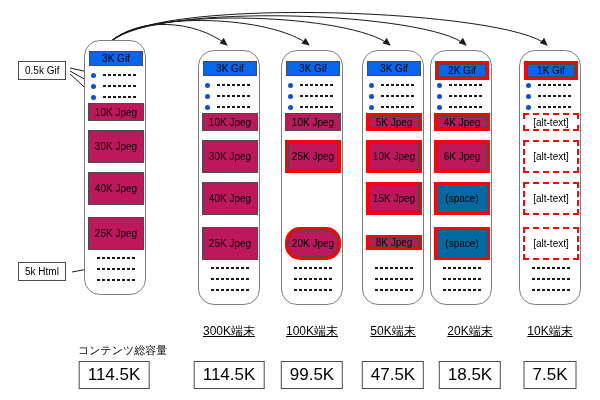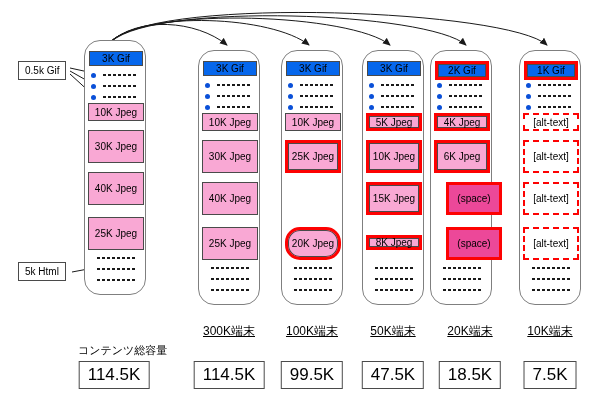--- a/index.html
+++ b/index.html
@@ -1,24 +1,24 @@
 <!DOCTYPE html>
 <html><head>
 <meta charset="utf-8">
 <style>
   html,body{margin:0;padding:0;}
   body{font-family:"Liberation Sans","DejaVu Sans",sans-serif;background:#fff;}
   #stage{position:relative;width:600px;height:400px;background:#fff;overflow:hidden;}
   svg.overlay{position:absolute;left:0;top:0;pointer-events:none;}
   .col{position:absolute;width:62px;height:255px;border:1px solid #7f7f7f;border-radius:16px;background:#fff;box-sizing:border-box;}
-  .box{position:absolute;left:3px;width:56px;box-sizing:border-box;border:1px solid #4a4a4a;background:#f9a8d4;
+  .box{position:absolute;left:3px;width:56px;box-sizing:border-box;border:1px solid #4a4a4a;background:#be185d;
        display:flex;align-items:center;justify-content:center;font-size:10px;color:#000;text-align:center;}
   .box.hdr{left:4px;width:54px;background:#0667ec;}
   .box.hl{border:3px solid #fd0202;box-shadow:inset 0 0 0 1px #4a4a4a;}
-  .box.space{background:#ec4899;box-shadow:none;margin-left:12px;}
+  .box.space{background:#0369a1;box-shadow:none;}
   .box.alt{background:#fff;border:2px dashed #fd0202;box-shadow:none;}
   .bullet-row{position:absolute;left:6px;height:8px;display:flex;align-items:center;}
   .dot{width:5px;height:5px;border-radius:50%;background:#0a50d8;margin-right:7px;}
   .dashseg{width:34px;height:2px;background:repeating-linear-gradient(90deg,#1a1a1a 0 3px,transparent 3px 5px);}
   .dashrow{position:absolute;left:12px;width:38px;height:2px;background:repeating-linear-gradient(90deg,#1a1a1a 0 3px,transparent 3px 5px);}
   .devlabel{position:absolute;top:323px;transform:translateX(-50%);font-size:12px;color:#000;text-decoration:underline;white-space:nowrap;}
   .totalbox{position:absolute;top:361px;transform:translateX(-50%);border:1px solid #4a4a4a;background:#fff;
             font-size:17px;color:#000;padding:3px 8px;white-space:nowrap;}
   .annot{position:absolute;border:1px solid #4a4a4a;background:#fff;font-size:10px;color:#000;padding:3px 6px;white-space:nowrap;}
   .caption{position:absolute;left:78px;top:343px;font-size:11px;color:#000;}

